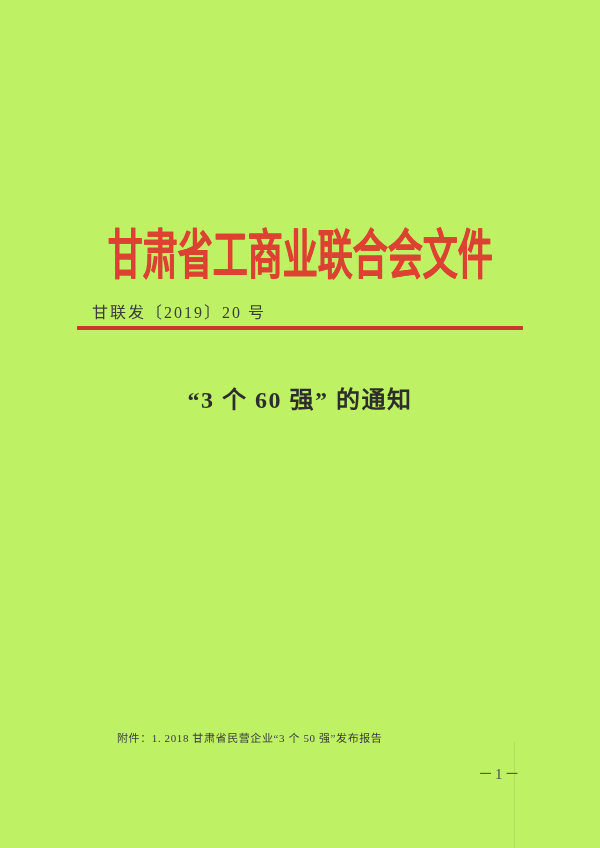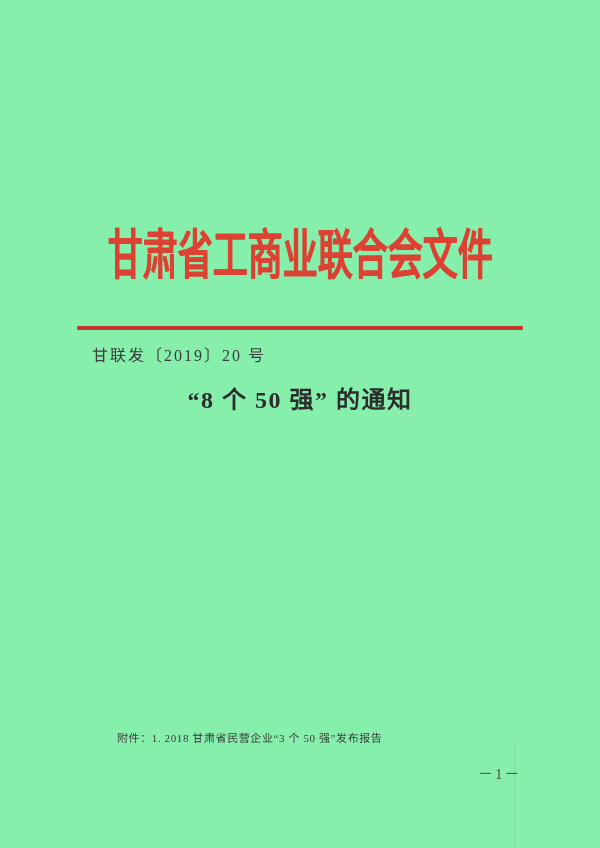--- a/index.html
+++ b/index.html
@@ -11,21 +11,21 @@
   }
   html,body{
     margin:0;
     padding:0;
     background:#ffffff;
   }
   .page{
     position:relative;
     width:600px;
     height:848px;
-    background:#86efac;
+    background:#bef264;
     overflow:hidden;
     font-family:"Liberation Serif","DejaVu Serif",serif;
   }
   
   .scan-edge{
     position:absolute;
     left:514px;
     top:742px;
     bottom:0;
     width:1px;
@@ -53,21 +53,20 @@
     left:92px;
     right:85px;
     top:303px;
     display:flex;
     justify-content:space-between;
     font-size:16px;
     line-height:20px;
     letter-spacing:2px;
     color:var(--ink);
     white-space:nowrap;
-    margin-top:43px;
   }
   .red-rule{
     position:absolute;
     left:77px;
     width:446px;
     top:326px;
     height:4px;
     background:var(--red-rule);
     border-radius:1px;
   }
@@ -127,21 +126,21 @@
 
   <h1 class="letterhead">甘肃省工商业联合会文件</h1>
 
   <div class="docnum-row">
     <span>甘联发〔2019〕20 号</span>
   </div>
 
   <div class="red-rule"></div>
 
   <div class="notice-title">
-    <div>“8 个 50 强” 的通知</div>
+    <div>“3 个 60 强” 的通知</div>
   </div>
 
 
   <div class="attachment">附件：1.  2018 甘肃省民营企业“3 个 50 强”发布报告</div>
 
   <div class="page-number">－1－</div>
 
   <div class="scan-edge"></div>
 
 </div>

